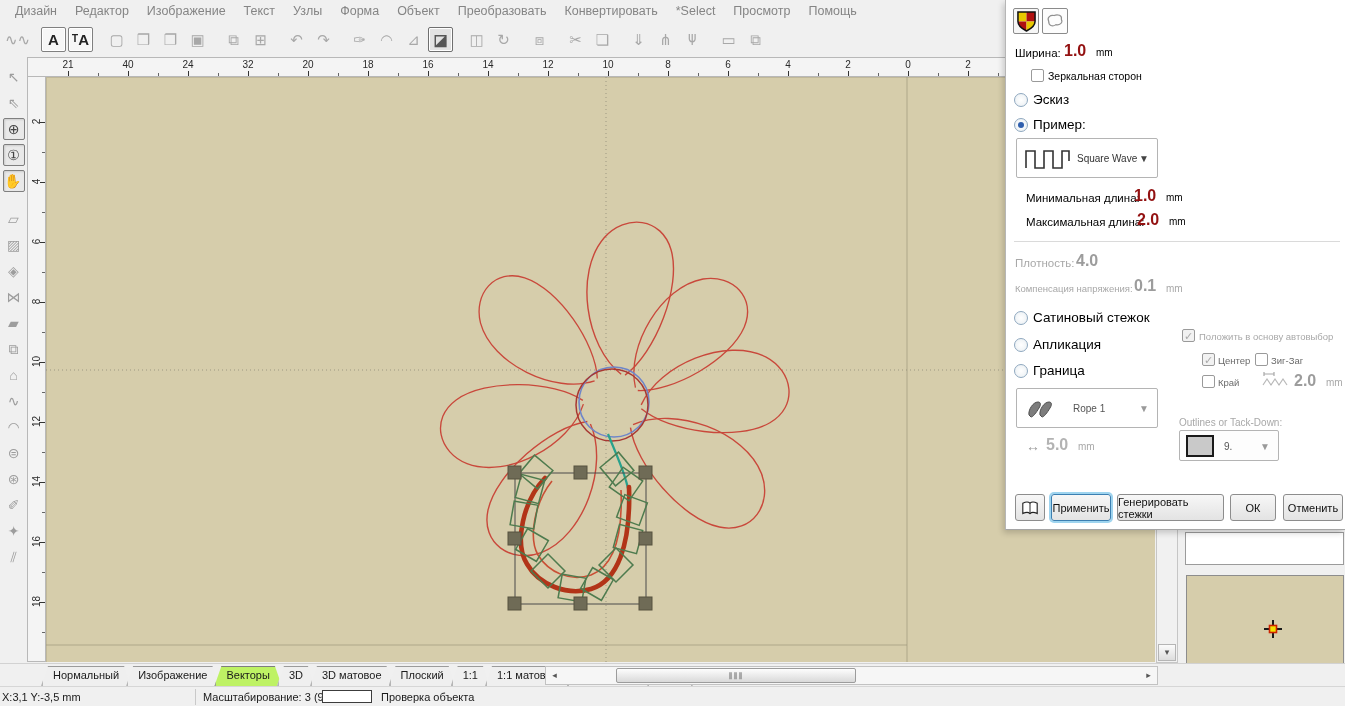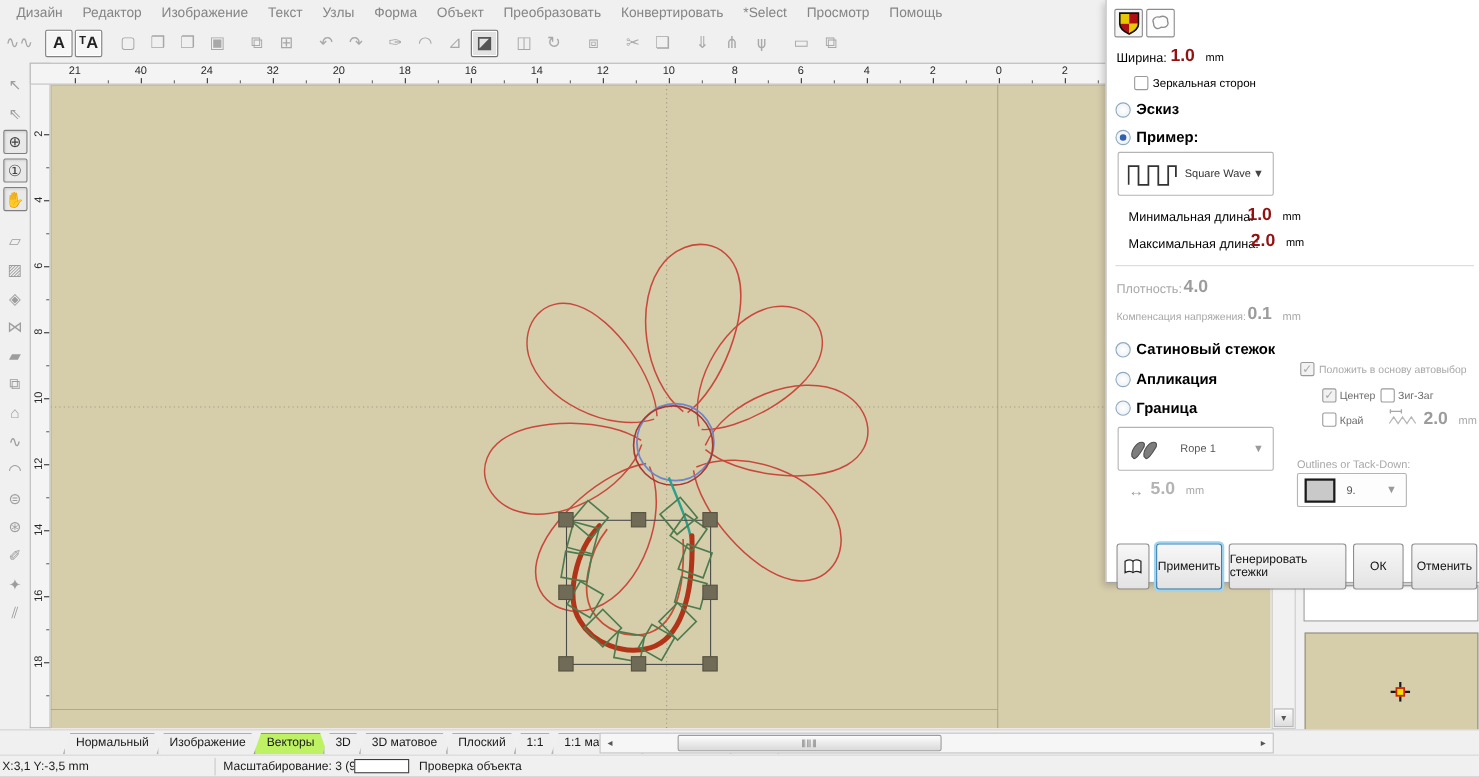--- a/index.html
+++ b/index.html
@@ -45,21 +45,21 @@
   .teal { fill:none; stroke:var(--teal-line); stroke-width:2.2; }
   .sel-rect { fill:none; stroke:#4a4a4a; stroke-width:1; }
   .handle { fill:var(--handle-fill); stroke:#56523f; stroke-width:1; }
   .horseshoe { fill:none; stroke:var(--horseshoe); stroke-width:4.6; stroke-linecap:round; }
   .inner-red { fill:none; stroke:var(--inner-red); stroke-width:1.6; }
   .gsq { fill:none; stroke:var(--square-stroke); stroke-width:1.5; }
   
   .v-scroll { position:absolute; left:1156px; top:77px; width:22px; height:586px; background:#f1f1f1; border:1px solid #c6c6c6; }
   .vs-down { position:absolute; left:1px; right:1px; bottom:1px; height:17px; background:linear-gradient(#fbfbfb,#dddddd); border:1px solid #b5b5b5; color:#555; font-size:9px; text-align:center; line-height:15px; }
   .bottom-bar { position:absolute; left:0; top:663px; width:1345px; height:23px; background:#f0f0f0; border-top:1px solid #d2d2d2; }
-  .tabs { position:absolute; left:46px; top:2px; display:flex; height:20px;margin-left:16px; }
+  .tabs { position:absolute; left:46px; top:2px; display:flex; height:20px; }
   .tab { height:20px; padding:3px 12px 0; font-size:11px; color:#1a1a1a; white-space:nowrap; background:#efefef; clip-path:polygon(7px 0, calc(100% - 7px) 0, 100% 100%, 0 100%); box-shadow:inset 0 1px 0 #9b9b9b, inset 2px 0 0 #b5b5b5, inset -2px 0 0 #b5b5b5; margin-left:-5px; }
   .tab.active { background:#bef264; box-shadow:inset 0 1px 0 #7e7e7e, inset 2px 0 0 #9a9a9a, inset -2px 0 0 #9a9a9a; }
   .h-scroll { position:absolute; left:545px; top:2px; width:613px; height:19px; background:#f6f6f6; border:1px solid #c2c2c2; }
   .hs-btn { position:absolute; top:1px; width:15px; height:15px; color:#555; font-size:9px; text-align:center; line-height:15px; }
   .hs-thumb { position:absolute; left:70px; top:1px; width:240px; height:15px; background:linear-gradient(#fdfdfd,#d9d9d9); border:1px solid #9c9c9c; border-radius:2px; color:#777; font-size:9px; text-align:center; line-height:14px; letter-spacing:1px; }
   
   .status-bar { position:absolute; left:0; top:686px; width:1345px; height:20px; background:#f0f0f0; border-top:1px solid #d6d6d6; font-size:11px; color:#1a1a1a; }
   .sb-coords { position:absolute; left:2px; top:4px; white-space:nowrap; }
   .sb-sep { position:absolute; left:195px; top:2px; width:1px; height:16px; background:#c9c9c9; }
   .sb-zoom { position:absolute; left:203px; top:4px; white-space:nowrap; }
@@ -77,27 +77,27 @@
   .val-gray { color:#9c9c9c; font-weight:bold; font-size:16px; }
   .unit { font-size:10px; color:#000; }
   .unit-gray { font-size:10px; color:#a8a8a8; }
   .gray-label { color:#a8a8a8; }
   .small9 { font-size:9.5px; }
   .checkbox { position:absolute; width:13px; height:13px; background:#fff; border:1px solid #9a9a9a; border-radius:2px; font-size:11px; line-height:12px; text-align:center; color:#a9a9a9; }
   .checkbox.dis { background:#f2f2f2; }
   .radio { position:absolute; width:14px; height:14px; border-radius:50%; border:1px solid #8fa8bf; background:radial-gradient(#fff,#e8eef2); }
   .radio .dot { position:absolute; left:3px; top:3px; width:6px; height:6px; border-radius:50%; background:#2f5fae; display:none; }
   .radio.on .dot { display:block; }
-  .opt-label { position:absolute; font-size:13.5px; font-weight:bold; color:#000; white-space:nowrap; }
+  .opt-label { position:absolute; font-size:13.5px; font-weight:normal; color:#000; white-space:nowrap; }
   .dd { position:absolute; background:#fff; border:1px solid #b4b4b4; border-radius:2px; }
   .dd .arrow { position:absolute; right:8px; top:50%; transform:translateY(-50%); font-size:10px; color:#444; }
   .dd .arrow.gray { color:#9a9a9a; }
   .dd-label { position:absolute; font-size:10px; color:#333; white-space:nowrap; }
   .hr { position:absolute; left:8px; width:326px; height:1px; background:#dadada; }
-  .dlg-btn { position:absolute; height:42px; background:linear-gradient(#f7f7f7,#e3e3e3); border:1px solid #8d8d8d; border-radius:3px; font-size:11px; color:#111; display:flex; align-items:center; justify-content:center; font-family:"Liberation Sans",sans-serif; }
+  .dlg-btn { position:absolute; height:27px; background:linear-gradient(#f7f7f7,#e3e3e3); border:1px solid #8d8d8d; border-radius:3px; font-size:11px; color:#111; display:flex; align-items:center; justify-content:center; font-family:"Liberation Sans",sans-serif; }
   .dlg-btn.focus { border:1px solid #3c7fb1; box-shadow:0 0 0 2px #9ed4ef; }
   .swatch { position:absolute; left:6px; top:4px; width:28px; height:22px; background:#c9c9c9; border:2px solid #1a1a1a; }
   .xr-arrow { font-size:14px; color:#9c9c9c; }
 </style>
 </head>
 <body>
 
 <div class="app">
 
   <div class="menu-bar" id="menu-bar">

